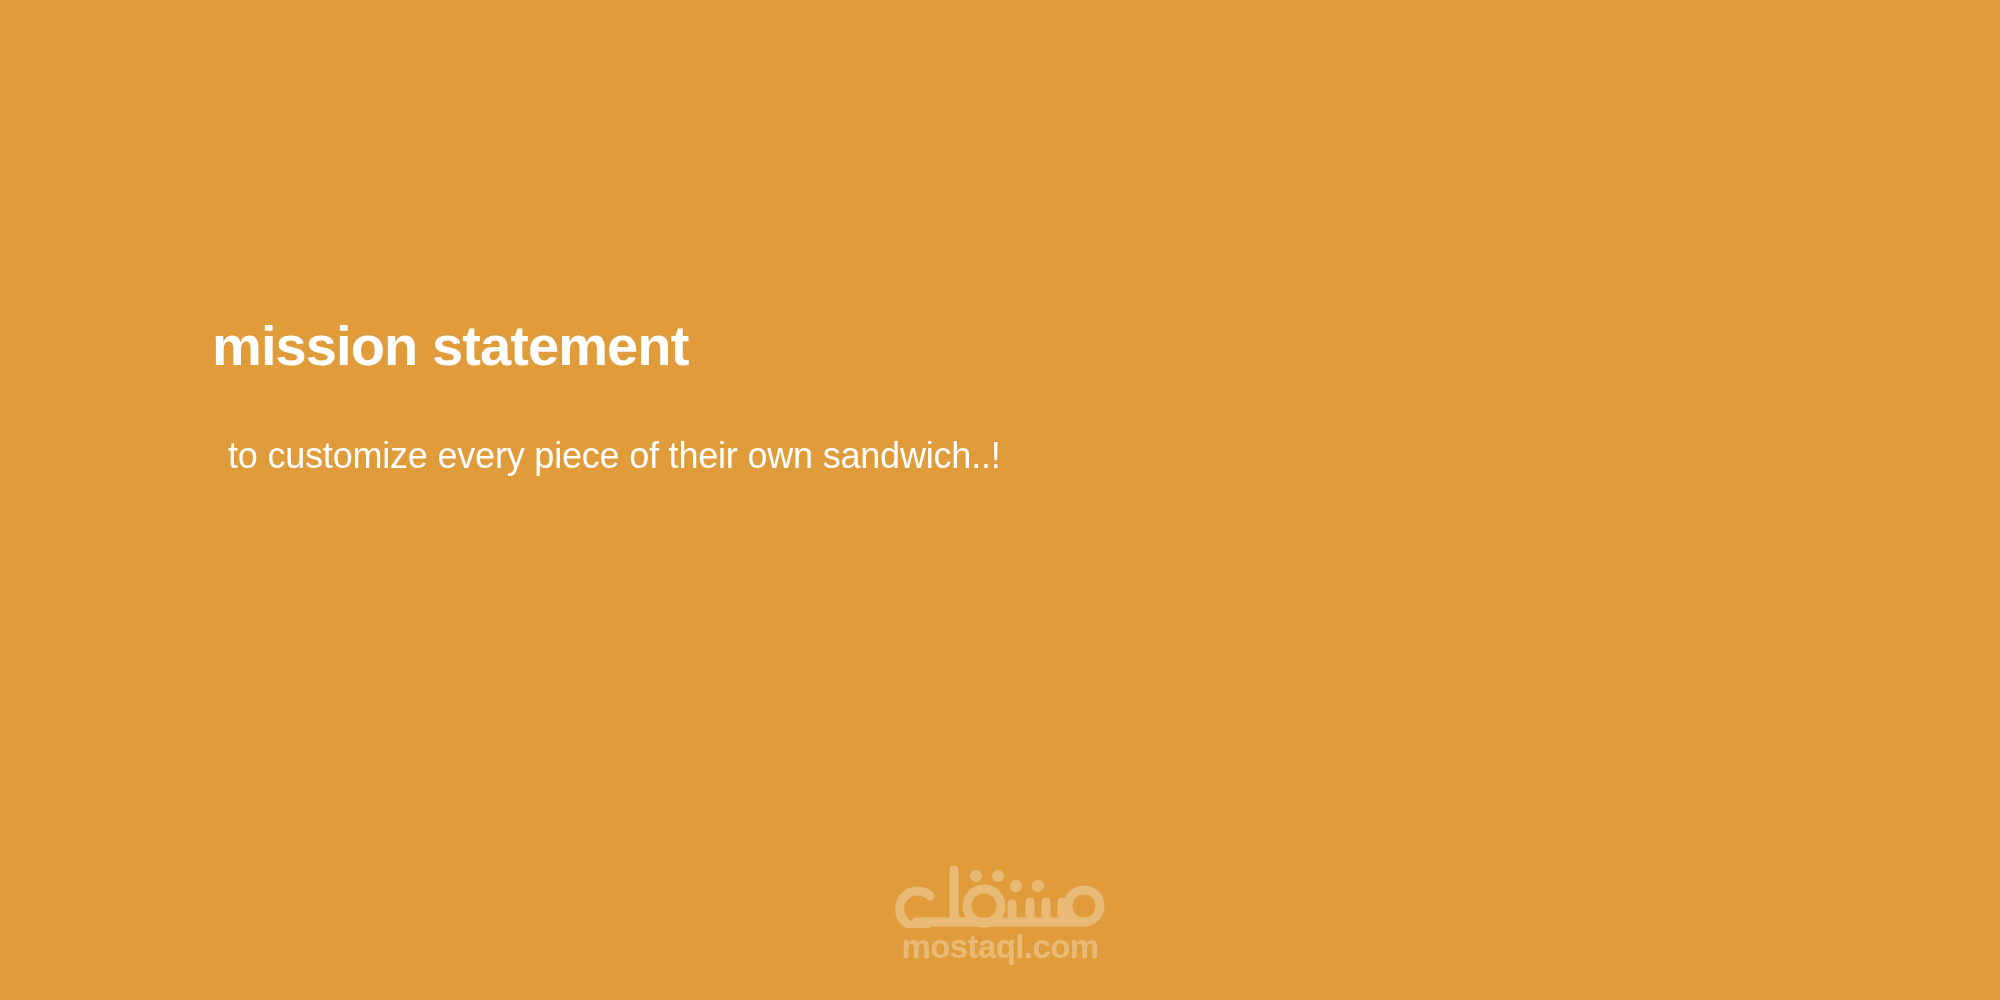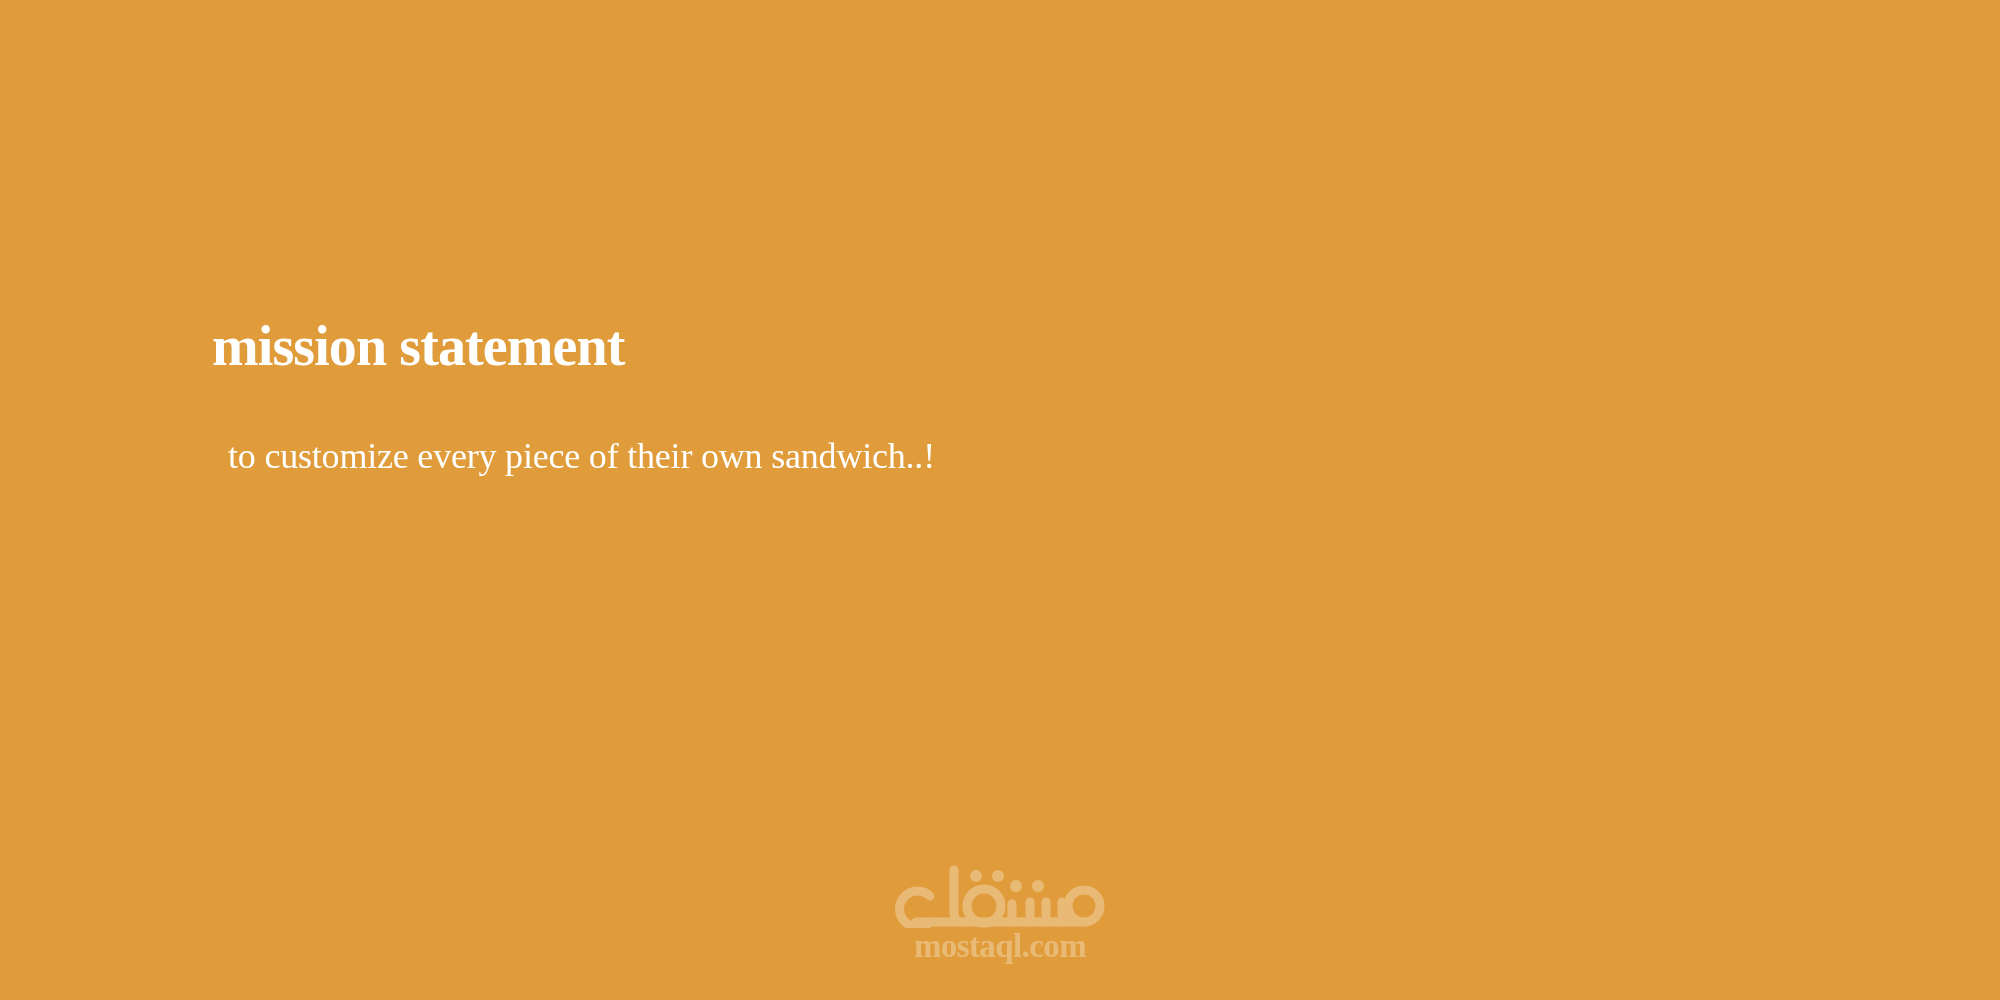--- a/index.html
+++ b/index.html
@@ -6,21 +6,21 @@
     margin: 0;
     padding: 0;
     background: #ffffff;
   }
   #slide {
     position: relative;
     width: 2000px;
     height: 1000px;
     overflow: hidden;
     background: #e09c3b;
-    font-family: Liberation Serif, serif;
+    font-family: Liberation Sans, sans-serif;
   }
 
   
   .text-block {
     position: absolute;
     left: 212px;
     top: 318px;
     width: 1500px;
   }
 

